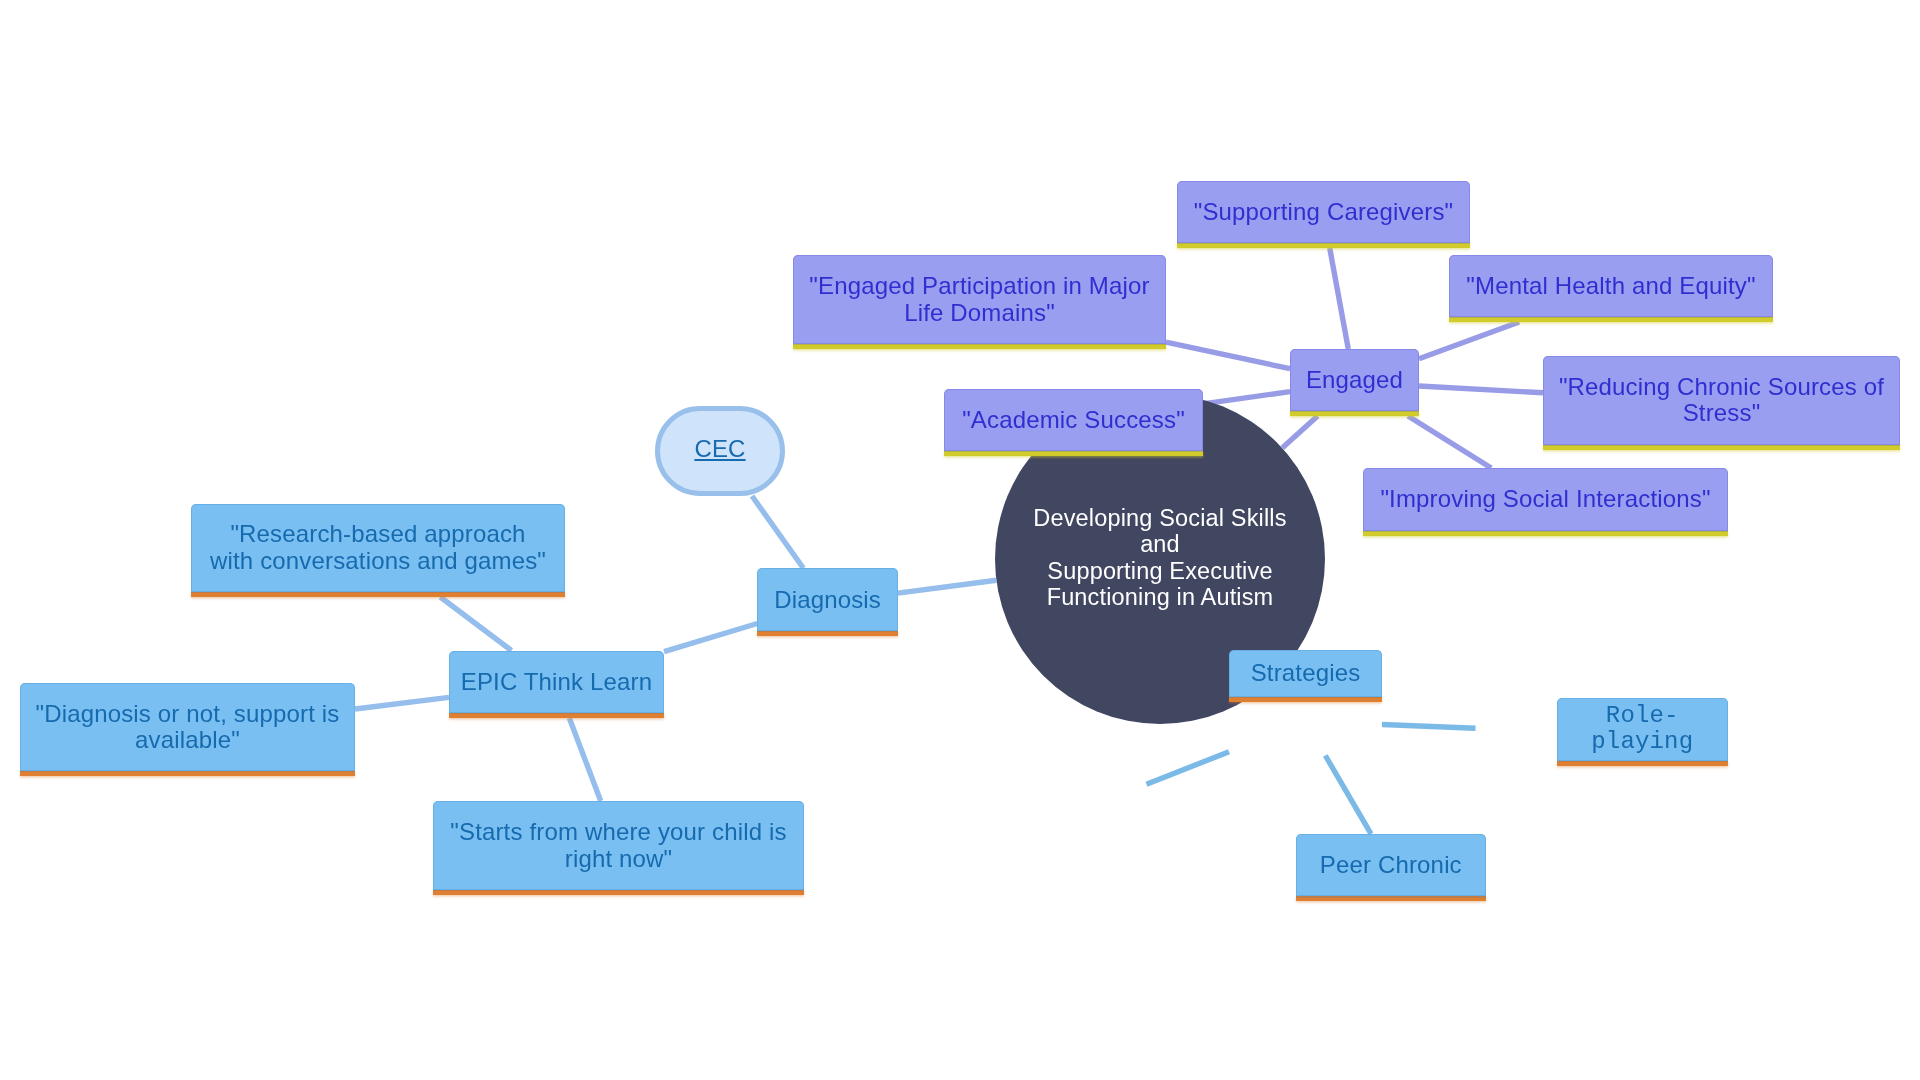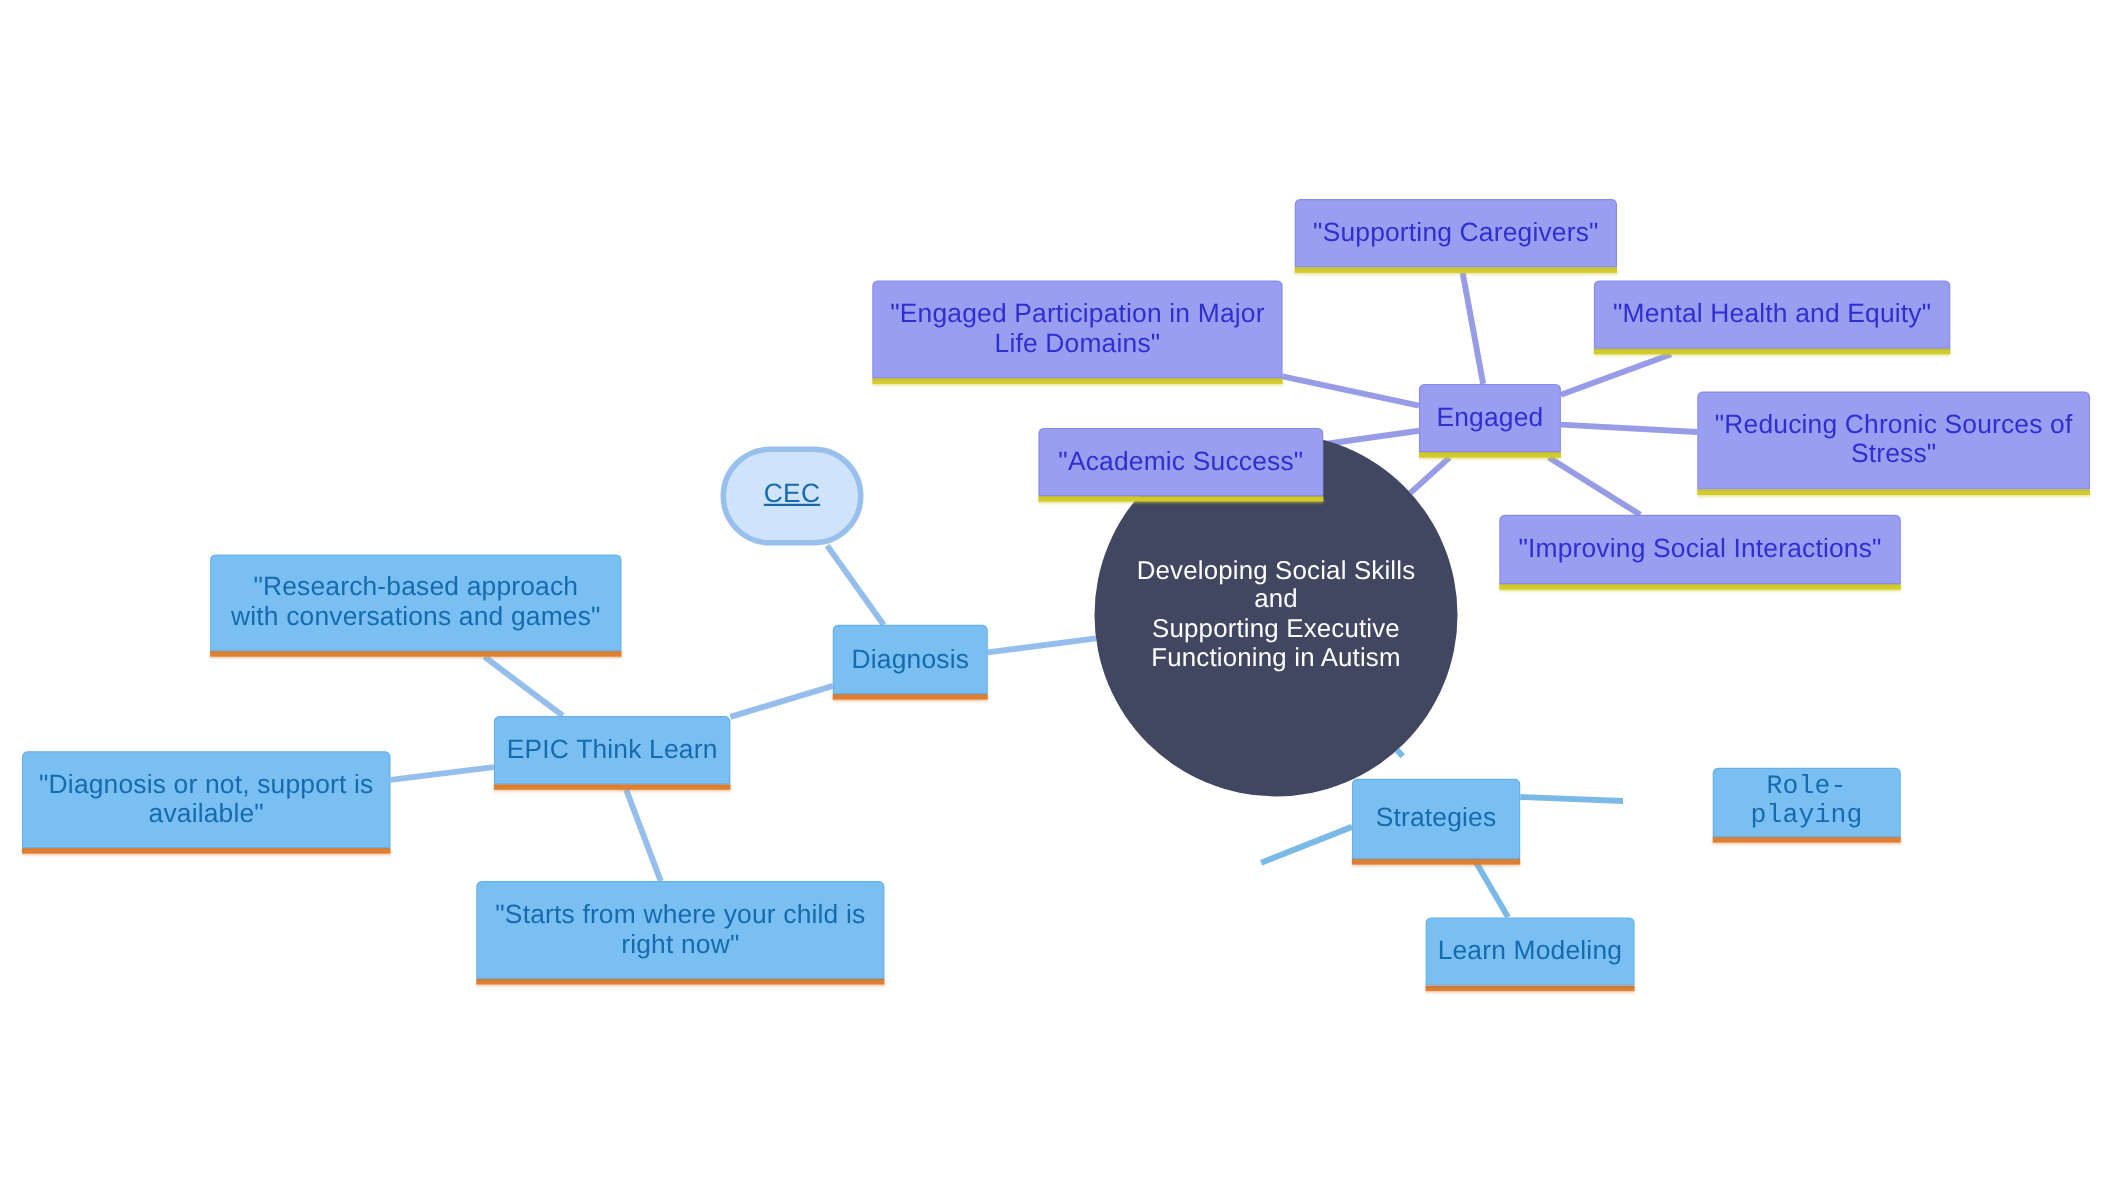--- a/index.html
+++ b/index.html
@@ -94,29 +94,29 @@
       <i class="accent"></i>
     </div>
     <div class="node blue" style="left: 449px; top: 650.5px; width: 215px; height: 62.5px;">
       <span class="lbl"><span class="line">EPIC Think Learn</span></span>
       <i class="accent"></i>
     </div>
     <div class="node blue" style="left: 20px; top: 683px; width: 335px; height: 88px;">
       <span class="lbl"><span class="line">"Diagnosis or not, support is</span><br><span class="line">available"</span></span>
       <i class="accent"></i>
     </div>
-    <div class="node blue" style="left: 1229px; top: 708px; width: 153px; height: 73px;">
+    <div class="node blue" style="left: 1229px; top: 650px; width: 153px; height: 47px;">
       <span class="lbl"><span class="line">Strategies</span></span>
       <i class="accent"></i>
     </div>
     <div class="node blue" style="left: 1557px; top: 697.5px; width: 170.5px; height: 63px; font-family: Liberation Mono, monospace;">
       <span class="lbl"><span class="line">Role-playing</span></span>
       <i class="accent"></i>
     </div>
     <div class="node blue" style="left: 433px; top: 801px; width: 371px; height: 89px;">
       <span class="lbl"><span class="line">"Starts from where your child is</span><br><span class="line">right now"</span></span>
       <i class="accent"></i>
     </div>
     <div class="node blue" style="left: 1295.8px; top: 833.8px; width: 190px; height: 62.7px;">
-      <span class="lbl"><span class="line">Learn Modeling</span></span>
+      <span class="lbl"><span class="line">Peer Chronic</span></span>
       <i class="accent"></i>
     </div>
   </div>
 
 </body></html>

